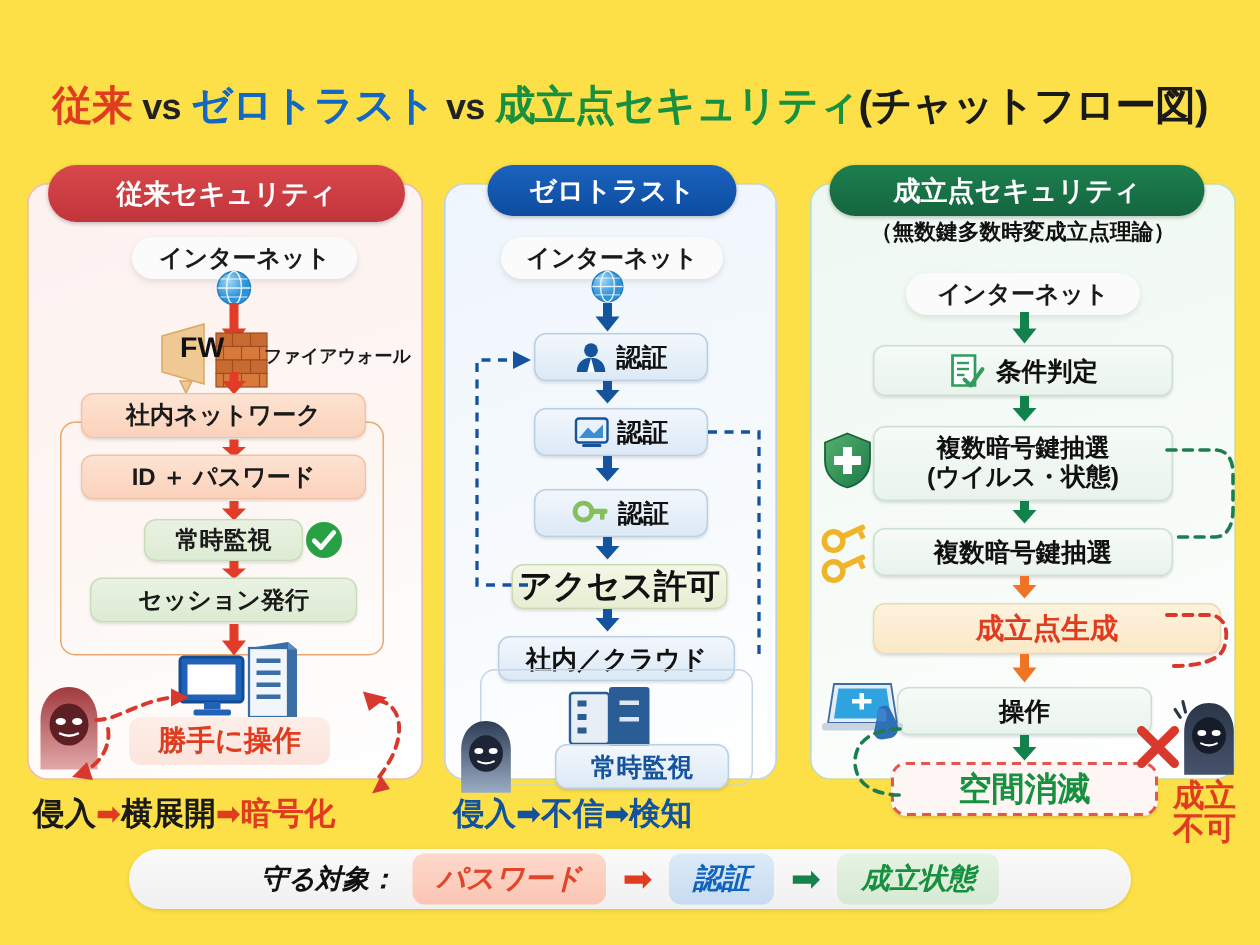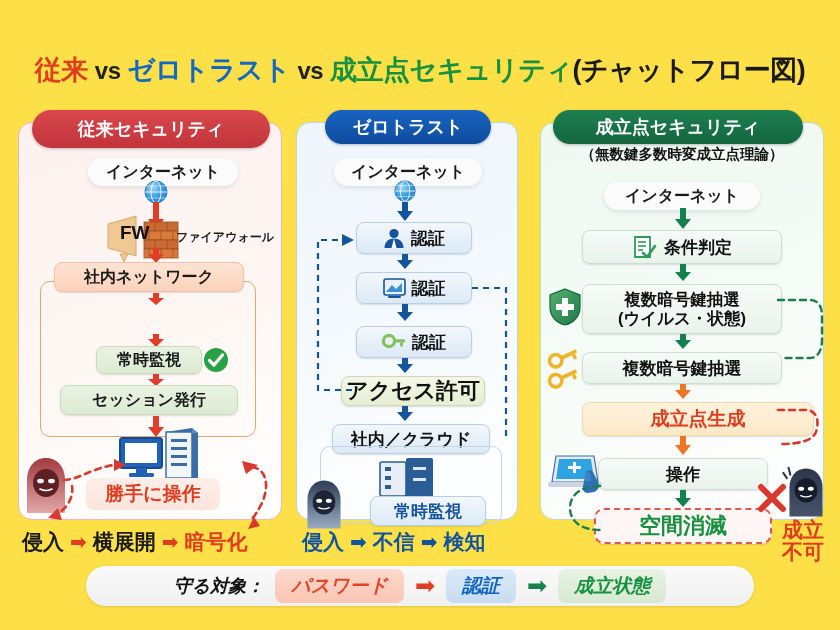--- a/index.html
+++ b/index.html
@@ -141,21 +141,21 @@
 
   
   .arrow { position: absolute; }
 
   
   .lab { position: absolute; font-weight: bold; white-space: nowrap; }
 
   
   .flowline {
     position: absolute;
-    display: flex; align-items: center; gap: 6px;
+    display: flex; align-items: center; 
     font-weight: bold; white-space: nowrap;
   }
 
   
   #bottom-bar {
     position: absolute; left: 86px; top: 566px; width: 668px; height: 40px;
     background: linear-gradient(180deg,#fafafa 0%,#f0f0f0 100%);
     border-radius: 20px;
     display: flex; align-items: center; justify-content: center; gap: 11px;
     box-shadow: 0 1px 3px rgba(0,0,0,.13);
@@ -251,20 +251,21 @@
 
   <div class="inner-frame" style="left:40px; top:281px; width:216px; height:156px;"></div>
 
   <div class="box box-peach" style="left:54px; top:262px; width:190px; height:30px; font-size:16px;">社内ネットワーク</div>
   <div class="arrow" style="left:146px; top:293px;">
     <svg width="20" height="13" viewBox="0 0 20 13">
         <path d="M7,0 h6 v5 h5 L10,12 L2,5 h5 z" fill="#e23b28"></path>
       </svg>
   </div>
 
+  <div class="box box-peach" style="left:54px; top:303px; width:190px; height:30px; font-size:16px;">ID ＋ パスワード</div>
   <div class="arrow" style="left:146px; top:334px;">
     <svg width="20" height="14" viewBox="0 0 20 14">
         <path d="M7,0 h6 v5 h5 L10,13 L2,5 h5 z" fill="#e23b28"></path>
       </svg>
   </div>
 
   <div class="box box-green" style="left:96px; top:346px; width:106px; height:28px; font-size:16px;">常時監視</div>
   <div style="position:absolute; left:203px; top:347px;">
     <svg width="26" height="26" viewBox="0 0 26 26">
       <circle cx="13" cy="13" r="12" fill="#27a144"></circle>

